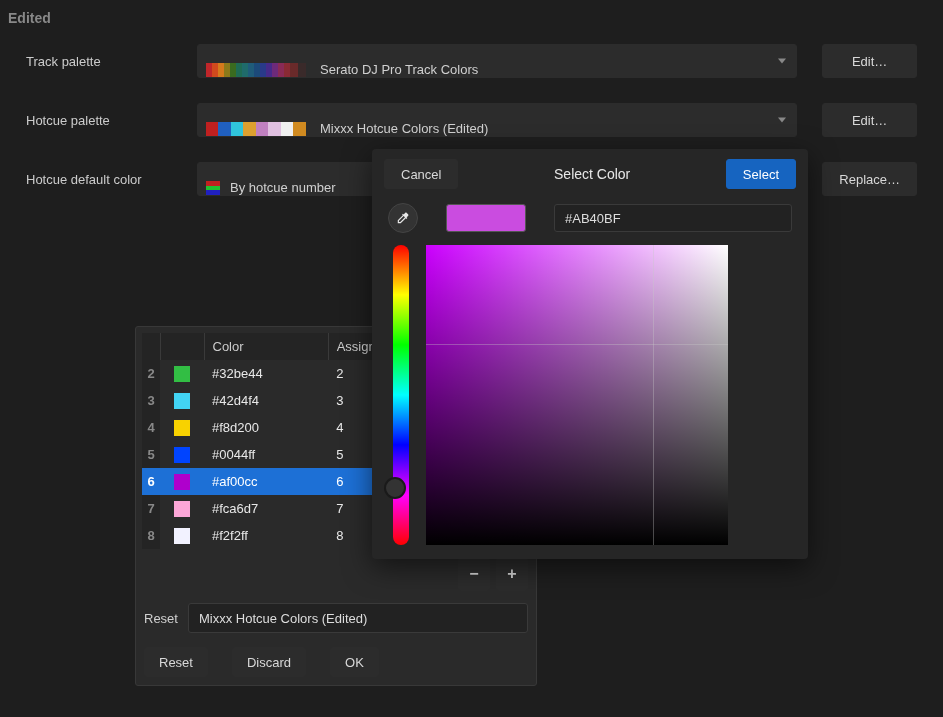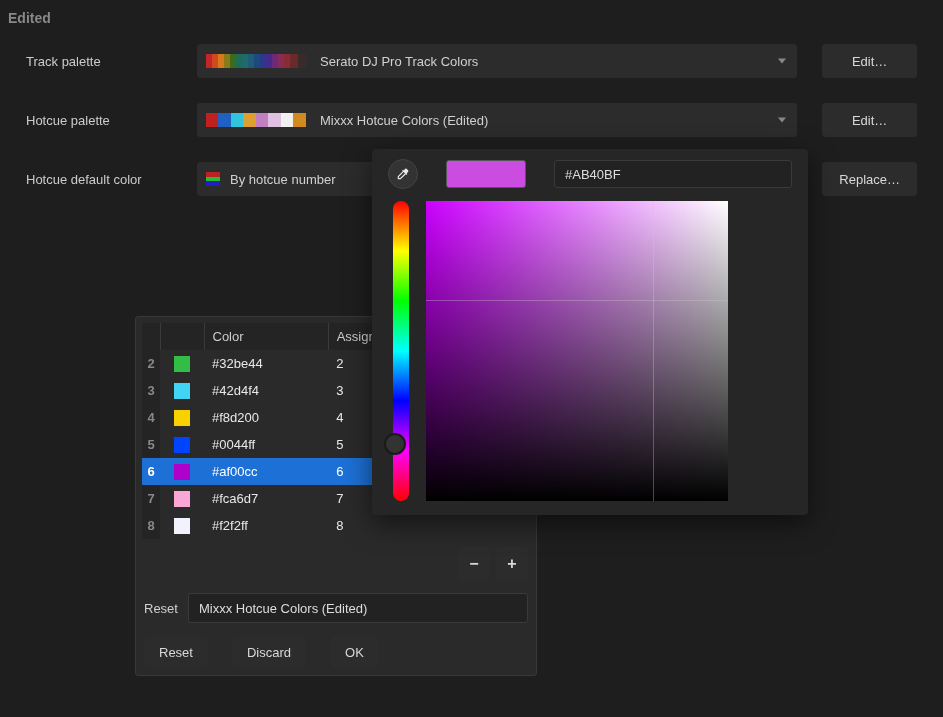--- a/index.html
+++ b/index.html
@@ -28,21 +28,21 @@
     align-items: center;
     gap: 25px;
   }
   .label { color: #ccc; }
   .combo {
     background: #2c2c2c;
     border: 1px solid #2c2c2c;
     border-radius: 3px;
     height: 34px;
     display: flex;
-    align-items: center;
+    align-items: flex-end;
     padding: 0 30px 0 8px;
     position: relative;
   }
   .combo .chev {
     position: absolute; right: 10px; top: 50%; transform: translateY(-50%);
     width: 0; height: 0; border-left: 4px solid transparent; border-right: 4px solid transparent;
     border-top: 5px solid #888;
   }
   .pal-track {
     width: 100px; height: 14px; margin-right: 14px;
@@ -85,21 +85,21 @@
     text-align: center;
     display: inline-flex; align-items: center; justify-content: center;
     cursor: pointer;
   }
   .btn.small { min-width: 0; height: 30px; padding: 0 14px; }
   .btn.sq { min-width: 0; width: 32px; padding: 0; font-size: 16px; font-weight: 600;}
 
   
   .editor {
     position: absolute;
-    left: 135px; top: 316px;
+    left: 135px; top: 326px;
     width: 402px;
     background: #2a2a2a;
     border: 1px solid #383838;
     border-radius: 3px;
     padding: 6px;
   }
   table { border-collapse: collapse; width: 100%; }
   th {
     background: #242424;
     color: #ccc;
@@ -300,20 +300,25 @@
   </div>
 
   <div class="bottom-btns">
     <div class="btn small">Reset</div>
     <div class="btn small">Discard</div>
     <div class="btn small">OK</div>
   </div>
 </div>
 
 <div class="picker">
+  <div class="picker-head">
+    <div class="btn">Cancel</div>
+    <div class="title">Select Color</div>
+    <div class="btn primary">Select</div>
+  </div>
   <div class="picker-top">
     <div class="eyedrop">
       <svg width="14" height="14" viewBox="0 0 24 24">
         <path fill="#e8e8e8" d="M20.7 5.6l-2.3-2.3c-.8-.8-2-.8-2.8 0l-2.5 2.5-1.2-1.2-1.4 1.4 1.2 1.2L3 15.9V21h5.1l8.7-8.7 1.2 1.2 1.4-1.4-1.2-1.2 2.5-2.5c.8-.8.8-2 0-2.8zM7.3 19H5v-2.3l8.1-8.1 2.3 2.3L7.3 19z"></path>
       </svg>
     </div>
     <div class="swatch-current" id="cur-swatch" style="background: rgb(202, 76, 224);"></div>
     <input class="hex-input" type="text" value="#AB40BF" style="">
   </div>
   <div class="picker-body">

